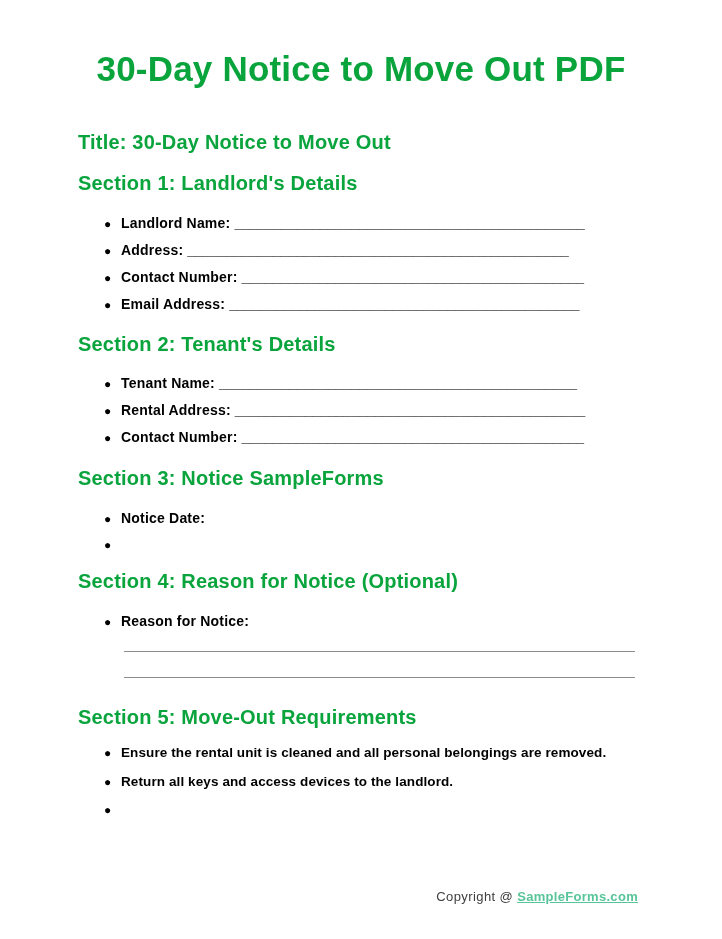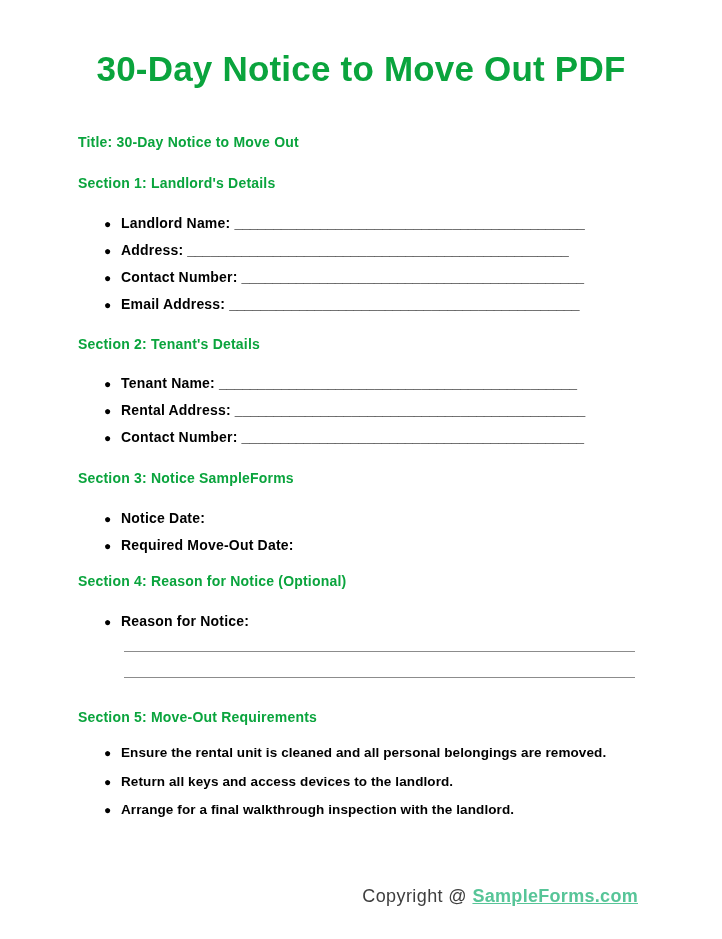--- a/index.html
+++ b/index.html
@@ -20,21 +20,21 @@
   }
   .doc-title{
     position:absolute;top:48px;left:0;width:100%;
     margin:0;text-align:center;
     font-size:35px;font-weight:700;line-height:42px;
     color:var(--heading-green);
     letter-spacing:0.2px;
   }
   .green-line{
     position:absolute;left:78px;
-    font-size:14px;font-weight:700;line-height:18px;
+    font-size:20px;font-weight:700;line-height:18px;
     letter-spacing:0.2px;
     color:var(--heading-green);
     white-space:nowrap;
   }
   .list{position:absolute;left:104px;right:40px;}
   .row{
     display:flex;align-items:baseline;
     line-height:26px;font-size:14px;font-weight:700;
     letter-spacing:0.2px;white-space:nowrap;
   }
@@ -43,21 +43,21 @@
     font-size:12px;
   }
   .row .fill{margin-left:4px;letter-spacing:0;text-align:center;}
   .list-wide .row{line-height:28.5px;font-size:13.5px;letter-spacing:0.1px;}
   .rule{
     position:absolute;left:124px;width:511px;height:0;
     border-top:1.5px solid var(--rule-gray);
   }
   .footer{
     position:absolute;top:887px;right:84px;
-    font-size:18px;line-height:19px;
+    font-size:13px;line-height:19px;
     color:var(--footer-gray);
     letter-spacing:0.4px;
     white-space:nowrap;
   }
   .footer a{
     color:var(--link-green);
     font-weight:700;
     text-decoration:underline;
     letter-spacing:0.3px;
   }
@@ -115,21 +115,20 @@
   </div>
 
   <div class="green-line" style="top:469px">Section 3: Notice SampleForms</div>
   <div class="list" style="top:505px">
     <div class="row">
       <span class="dot">●</span>
       <span class="lbl">Notice Date:</span>
     </div>
     <div class="row">
       <span class="dot">●</span>
-      <span class="lbl">Required Move-Out Date:</span>
     </div>
   </div>
 
   <div class="green-line" style="top:572px">Section 4: Reason for Notice (Optional)</div>
   <div class="list" style="top:608px">
     <div class="row">
       <span class="dot">●</span>
       <span class="lbl">Reason for Notice:</span>
     </div>
   </div>
@@ -141,21 +140,20 @@
     <div class="row">
       <span class="dot">●</span>
       <span class="lbl">Ensure the rental unit is cleaned and all personal belongings are removed.</span>
     </div>
     <div class="row">
       <span class="dot">●</span>
       <span class="lbl">Return all keys and access devices to the landlord.</span>
     </div>
     <div class="row">
       <span class="dot">●</span>
-      <span class="lbl">Arrange for a final walkthrough inspection with the landlord.</span>
     </div>
   </div>
 
   <div class="footer">
     <span>Copyright @</span>
     <a href="#">SampleForms.com</a>
   </div>
 
 </div>
 

